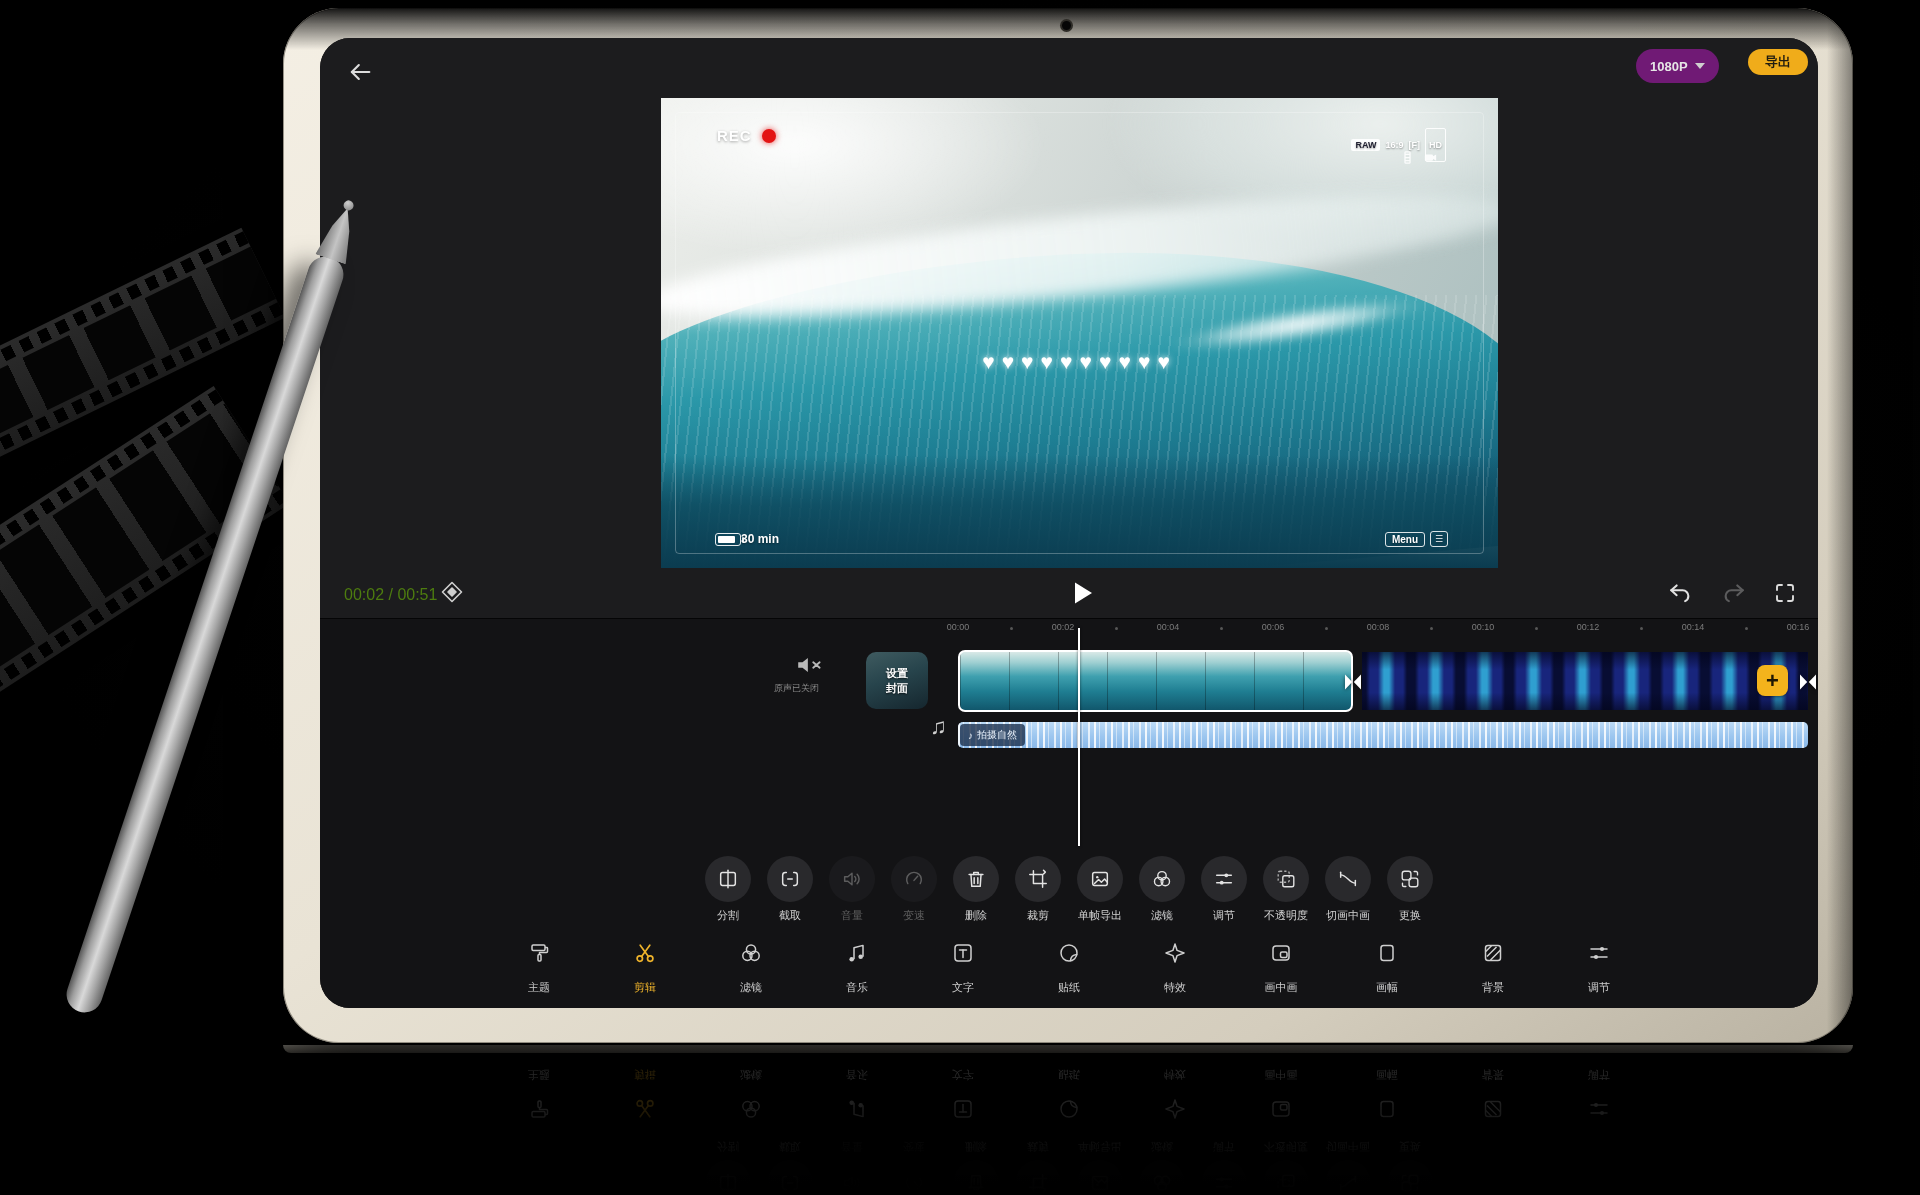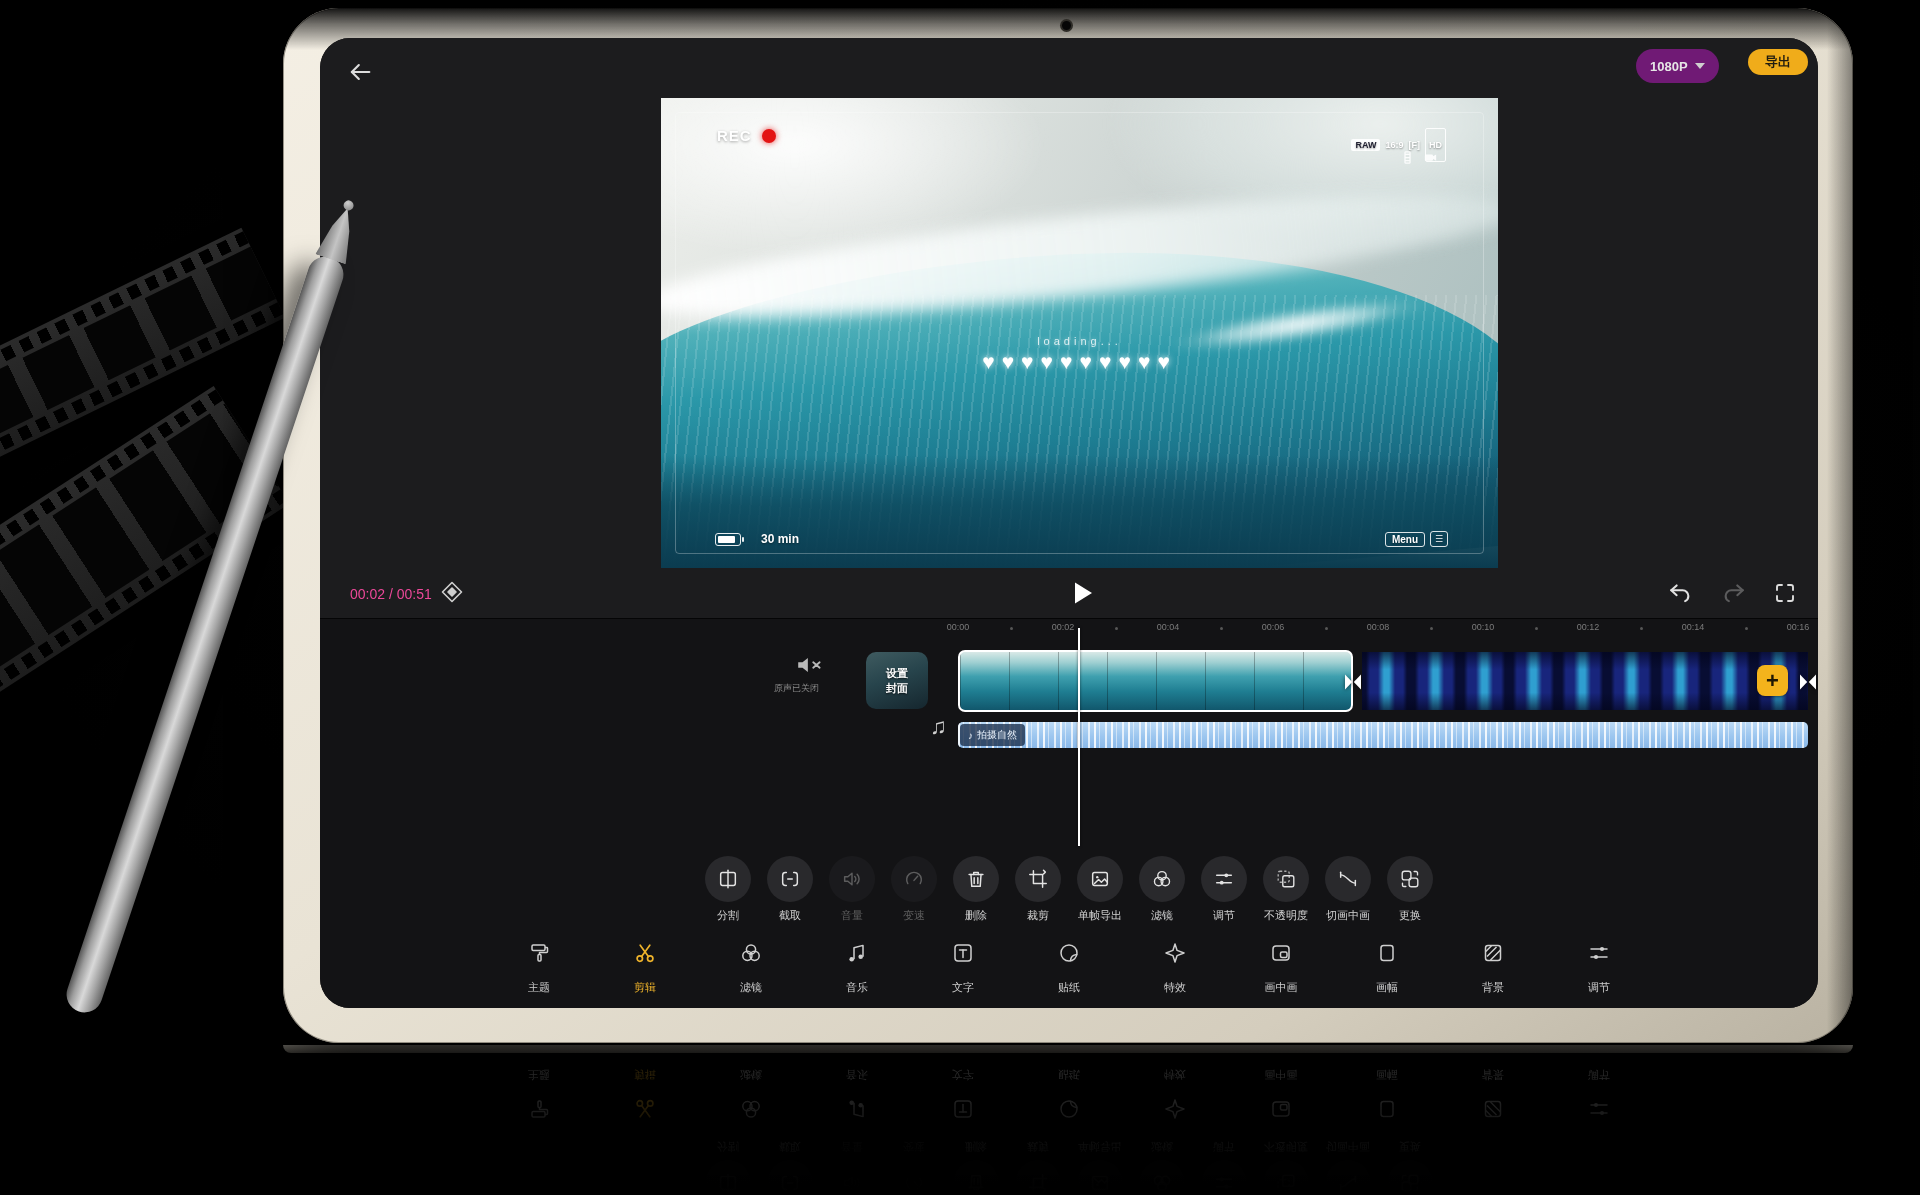--- a/index.html
+++ b/index.html
@@ -87,33 +87,33 @@
   .rec-dot { width:14px; height:14px; border-radius:50%; background:#e31414; box-shadow:0 0 6px rgba(227,20,20,.8); }
   .pv-badges { position:absolute; right:52px; top:30px; display:flex; align-items:center; gap:5px;
       color:#fff; font-size:9px; font-weight:bold; text-shadow:0 1px 2px rgba(0,0,0,.4); }
   .badge-solid { background:rgba(255,255,255,.92); color:#223; padding:1px 4px; border-radius:2px; }
   .badge-outline { border:1px solid rgba(255,255,255,.9); padding:11px 3px; border-radius:2px; }
   .pv-cam-icons { position:absolute; right:60px; top:52px; display:flex; gap:8px; opacity:.9; }
   .pv-loading { position:absolute; left:0; right:0; top:237px; text-align:center; color:rgba(255,255,255,.8);
       font-size:11px; letter-spacing:4px; text-shadow:0 0 4px rgba(255,255,255,.5); }
   .pv-hearts { position:absolute; left:0; right:0; top:252px; text-align:center; color:#fff;
       font-size:21px; letter-spacing:7px; text-shadow:0 0 7px rgba(255,255,255,.85); }
-  .pv-batt { position:absolute; left:54px; bottom:22px; display:flex; align-items:center; gap:20px;
+  .pv-batt { position:absolute; left:54px; bottom:22px; display:flex; align-items:center; gap:0;
       color:#fff; font-size:12px; font-weight:bold; text-shadow:0 1px 2px rgba(0,0,0,.4); }
   .batt-shape { width:26px; height:13px; border:1.5px solid rgba(255,255,255,.9); border-radius:3px; position:relative; }
   .batt-shape::before { content:""; position:absolute; left:2px; top:2px; bottom:2px; width:70%; background:#fff; border-radius:1px; }
   .batt-shape::after { content:""; position:absolute; right:-4px; top:3px; width:2.5px; height:5px; background:rgba(255,255,255,.9); border-radius:1px; }
   .pv-menu { position:absolute; right:50px; bottom:21px; display:flex; align-items:center; gap:5px;
       color:#fff; text-shadow:0 1px 2px rgba(0,0,0,.4); }
   .menu-word { border:1px solid rgba(255,255,255,.85); border-radius:3px; padding:1px 6px; font-size:10px; font-weight:bold; }
   .menu-burger { border:1px solid rgba(255,255,255,.85); border-radius:3px; width:18px; height:16px;
       display:flex; align-items:center; justify-content:center; font-size:9px; line-height:1; }
 
   
-  .time-display { position:absolute; left:30px; top:548px; color:#ec4899; font-size:14px; }
+  .time-display { position:absolute; left:24px; top:548px; color:#4d7c0f; font-size:16px; }
   .keyframe-btn { position:absolute; left:116px; top:538px; width:32px; height:32px;
       display:flex; align-items:center; justify-content:center; }
   .play-btn { position:absolute; left:748px; top:540px; width:30px; height:30px;
       display:flex; align-items:center; justify-content:center; }
   .pb-right { position:absolute; right:18px; top:540px; display:flex; align-items:center; gap:22px; }
   .pb-right .icon-btn { width:30px; height:30px; display:flex; align-items:center; justify-content:center; }
   .disabled-look { opacity:.32; }
 
   
   .ruler-label { position:absolute; top:584px; width:50px; text-align:center; color:#7b7b7b; font-size:9px; }
@@ -241,21 +241,20 @@
           <svg class="ic" width="15" height="15" viewBox="0 0 24 24" fill="none" stroke="#fff" stroke-width="2">
               <rect x="8" y="3" width="8" height="18" rx="1"></rect>
               <path d="M8 7h8M8 12h8M8 17h8"></path>
             </svg>
           <svg class="ic" width="15" height="15" viewBox="0 0 24 24" fill="#fff">
               <rect x="3" y="7" width="13" height="10" rx="2"></rect>
               <path d="M16 10l5-3v10l-5-3z"></path>
             </svg>
         </div>
 
-        <div class="pv-loading">loading...</div>
         <div class="pv-hearts">♥♥♥♥♥♥♥♥♥♥</div>
 
         <div class="pv-batt">
           <span class="batt-shape"></span>
           <span>30 min</span>
         </div>
         <div class="pv-menu">
           <span class="menu-word">Menu</span>
           <span class="menu-burger">☰</span>
         </div>

